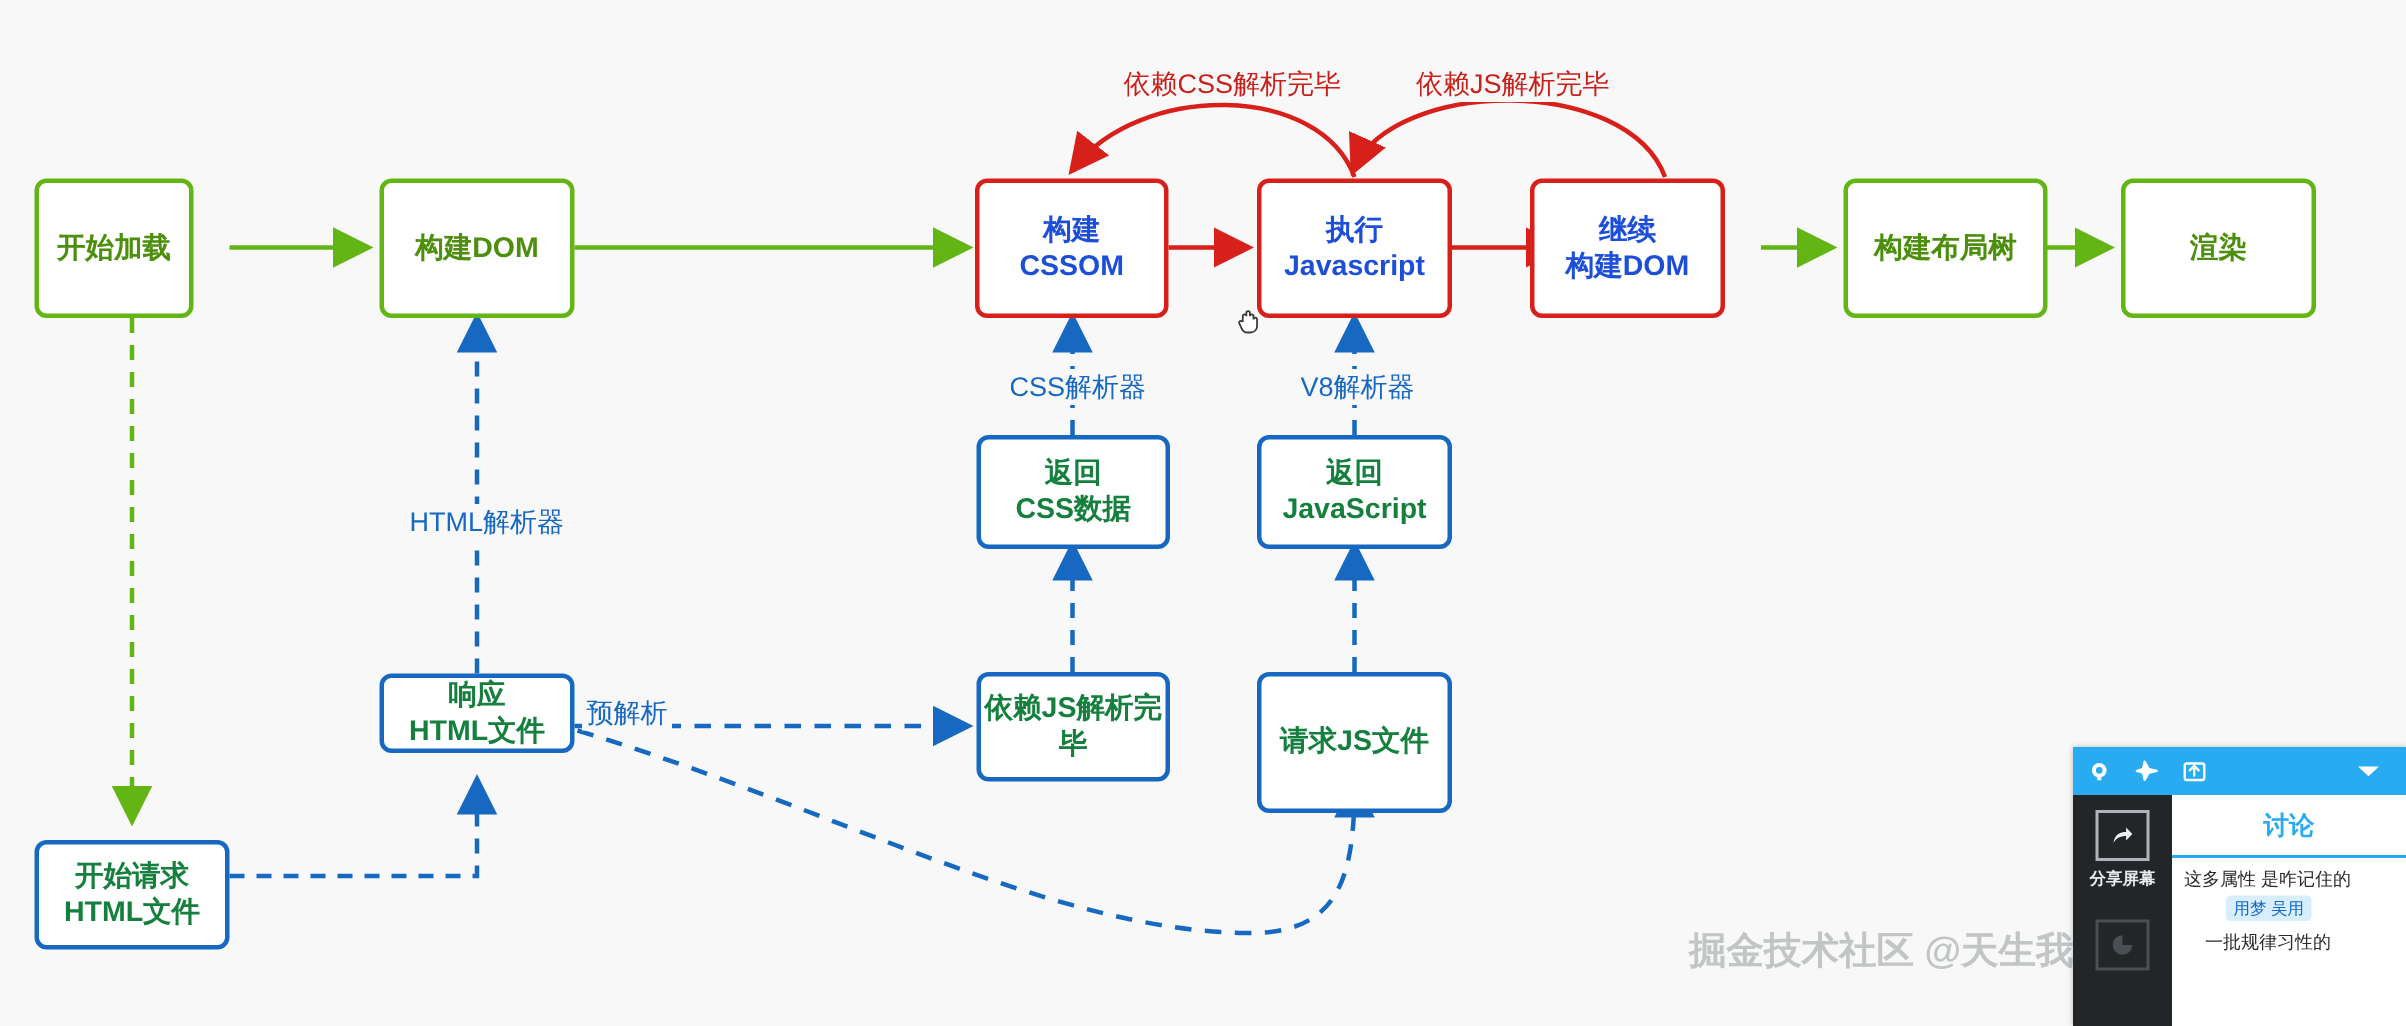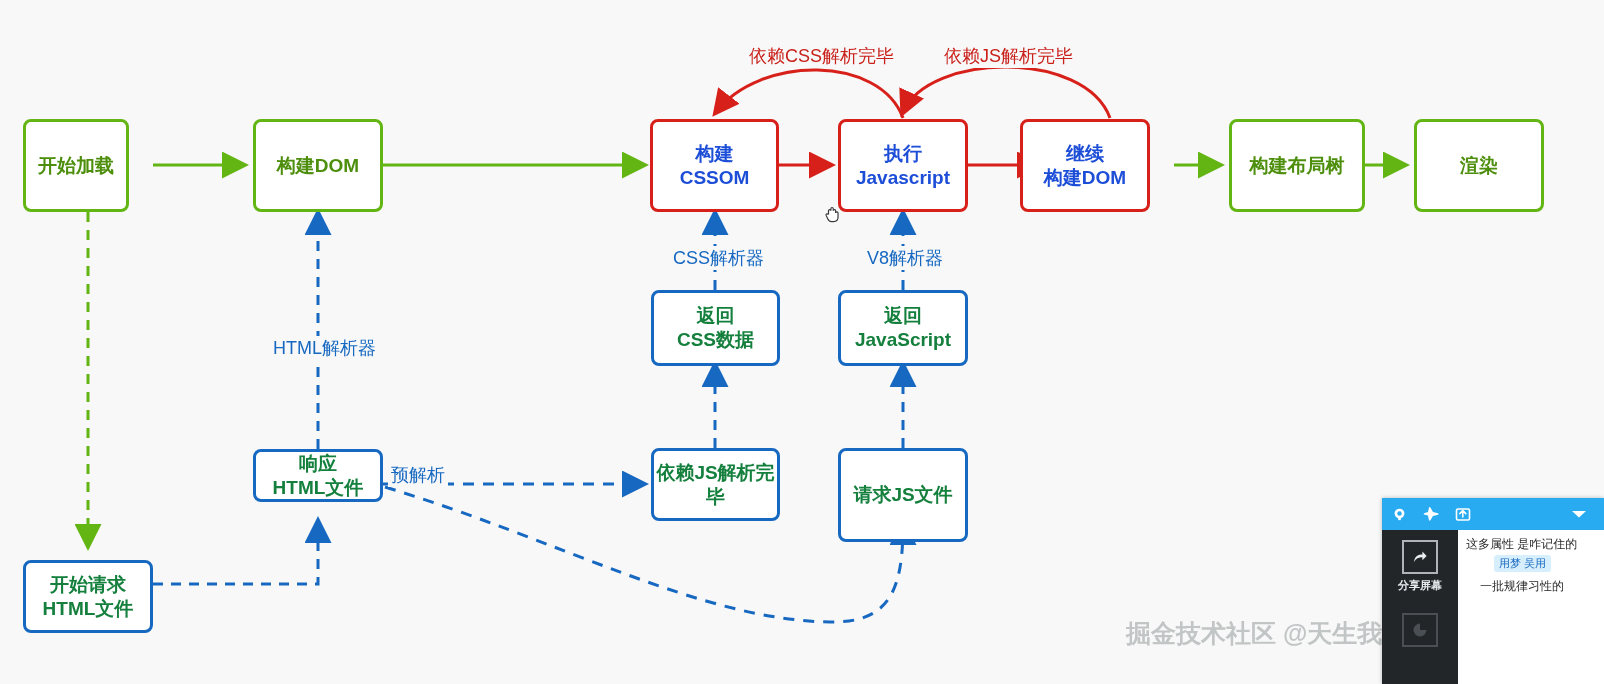--- a/index.html
+++ b/index.html
@@ -26,21 +26,21 @@
   .lbl-red{color:#c9201a;}
   .lbl-blue{color:#1668c1;}
 
   
   #widget{position:absolute;left:1382px;top:498px;width:222px;height:186px;
           box-shadow:0 0 4px rgba(0,0,0,.25);overflow:hidden;}
   #widget-header{height:32px;background:#29abf2;display:flex;align-items:center;
                  padding:0 10px;gap:16px;box-sizing:border-box;}
   #widget-header .ic{color:#fff;display:flex;align-items:center;}
   #widget-body{display:flex;height:154px;background:#fff;}
-  #widget-rail{width:76px;background:#232629;display:flex;flex-direction:column;
+  #widget-rail{width:66px;background:#232629;display:flex;flex-direction:column;
                align-items:center;padding-top:10px;gap:4px;box-sizing:border-box;}
   .rail-btn{display:flex;flex-direction:column;align-items:center;gap:4px;}
   .rail-box{width:32px;height:30px;border:2px solid #aeb4b9;display:flex;
             align-items:center;justify-content:center;color:#eceff1;}
   .rail-box.dim{border-color:#4a4f53;color:#4a4f53;}
   .rail-label{color:#e6eaed;font-size:11px;font-weight:700;}
   #widget-main{flex:1;display:flex;flex-direction:column;background:#fff;}
   #widget-tabbar{height:40px;display:flex;align-items:center;justify-content:center;
                  border-bottom:2px solid #29abf2;position:relative;}
   #widget-tab{color:#29abf2;font-size:17px;font-weight:700;}
@@ -194,18 +194,21 @@
       <div class="rail-btn" style="margin-top:16px;">
         <div class="rail-box dim">
           <svg width="18" height="18" viewBox="0 0 18 18">
               <path d="M9 2.5 a6.5 6.5 0 1 0 6.5 6.5 H9z" fill="currentColor"></path>
             </svg>
         </div>
       </div>
     </div>
 
     <div id="widget-main">
+      <div id="widget-tabbar">
+        <span id="widget-tab">讨论</span>
+      </div>
       <div class="chat-line">这多属性 是咋记住的</div>
       <div><span id="chat-pill">用梦 吴用</span></div>
       <div class="chat-line indent">一批规律习性的</div>
     </div>
   </div>
 </div>
 
 </body></html>

